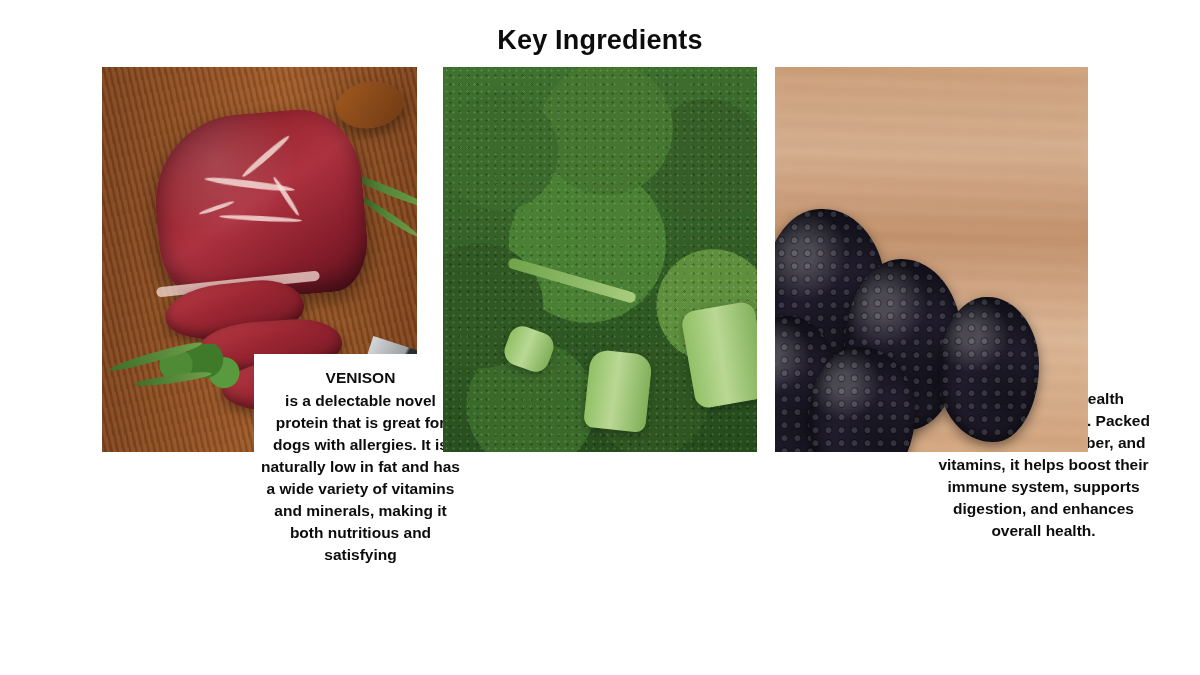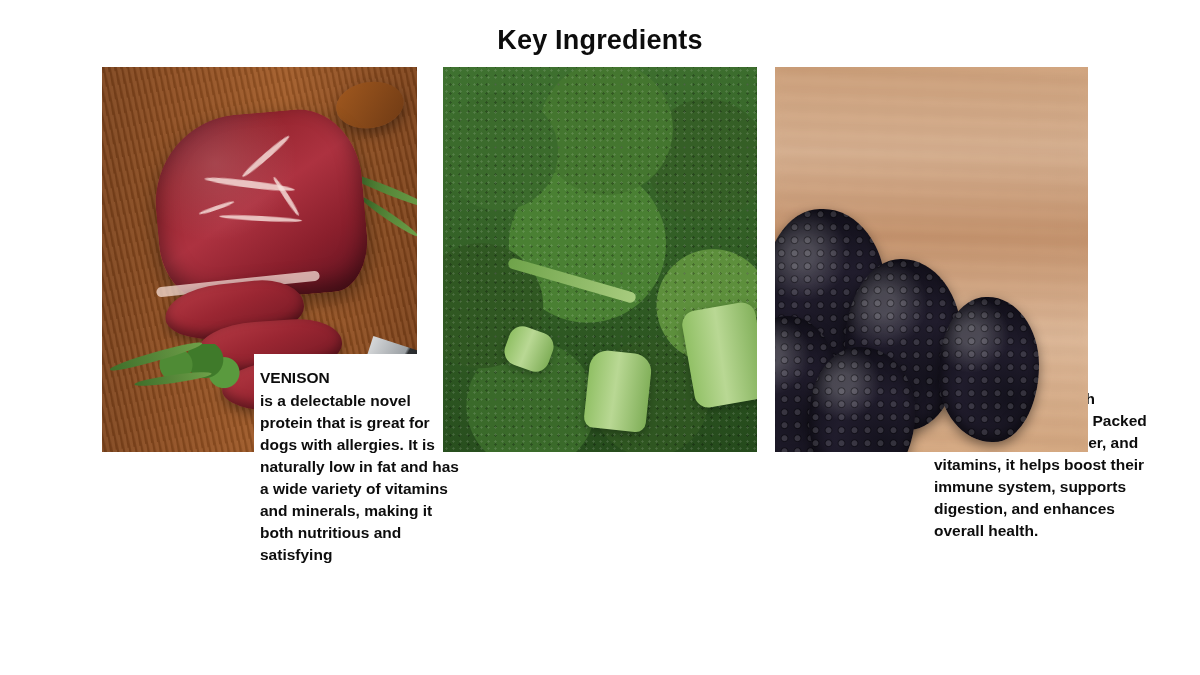--- a/index.html
+++ b/index.html
@@ -246,21 +246,21 @@
     border-radius: inherit;
     background-image:
       radial-gradient(circle at 50% 40%, rgba(255,255,255,0.13) 2.4px, rgba(0,0,0,0.34) 3.4px, transparent 4.4px);
     background-size: 13px 13px;
   }
 
   
   .caption {
     position: absolute;
     background: #ffffff;
-    text-align: left;
+    text-align: center;
     color: #0d0d0d;
     font-size: 15.5px;
     font-weight: bold;
     line-height: 22px;
     padding: 12px 6px 14px 6px;
   }
   .cap-1 { left: 152px; top: 287px; width: 213px; }
   .cap-2 { left: 485px; top: 285px; width: 231px; }
 
   .cap-heading {

